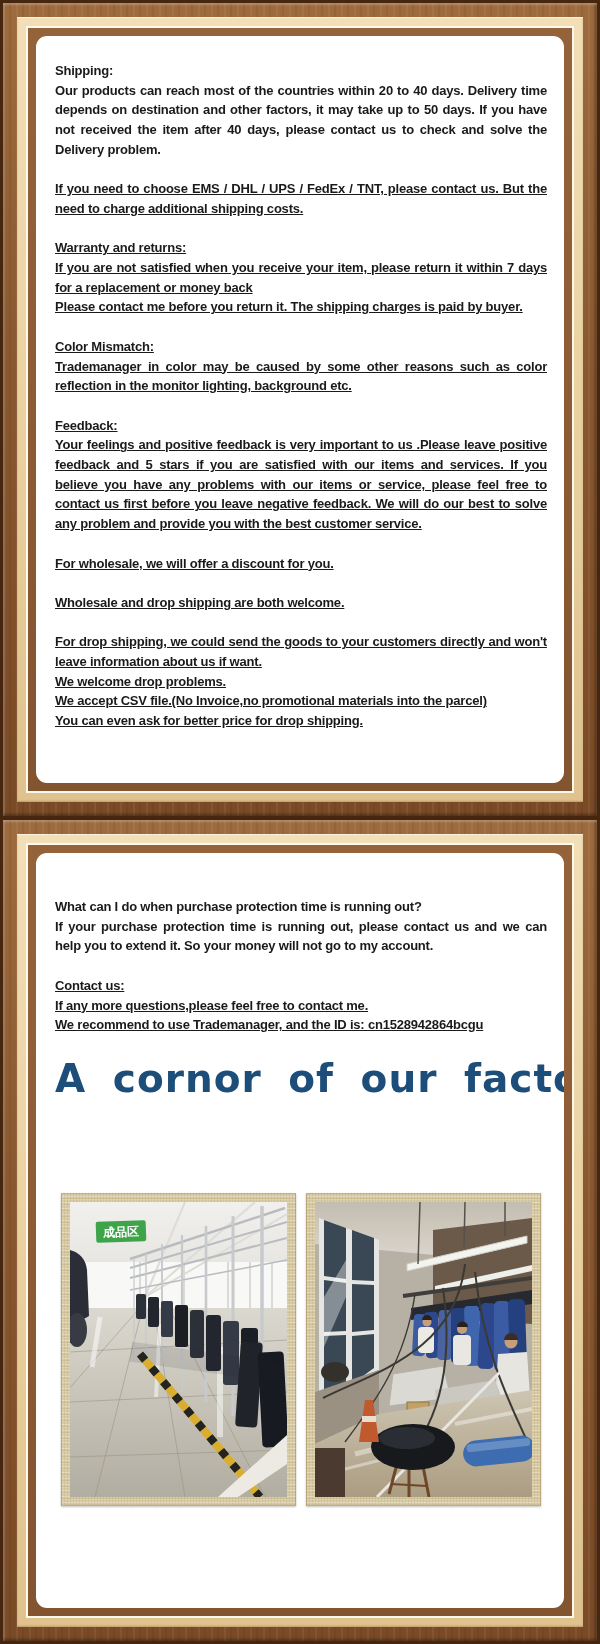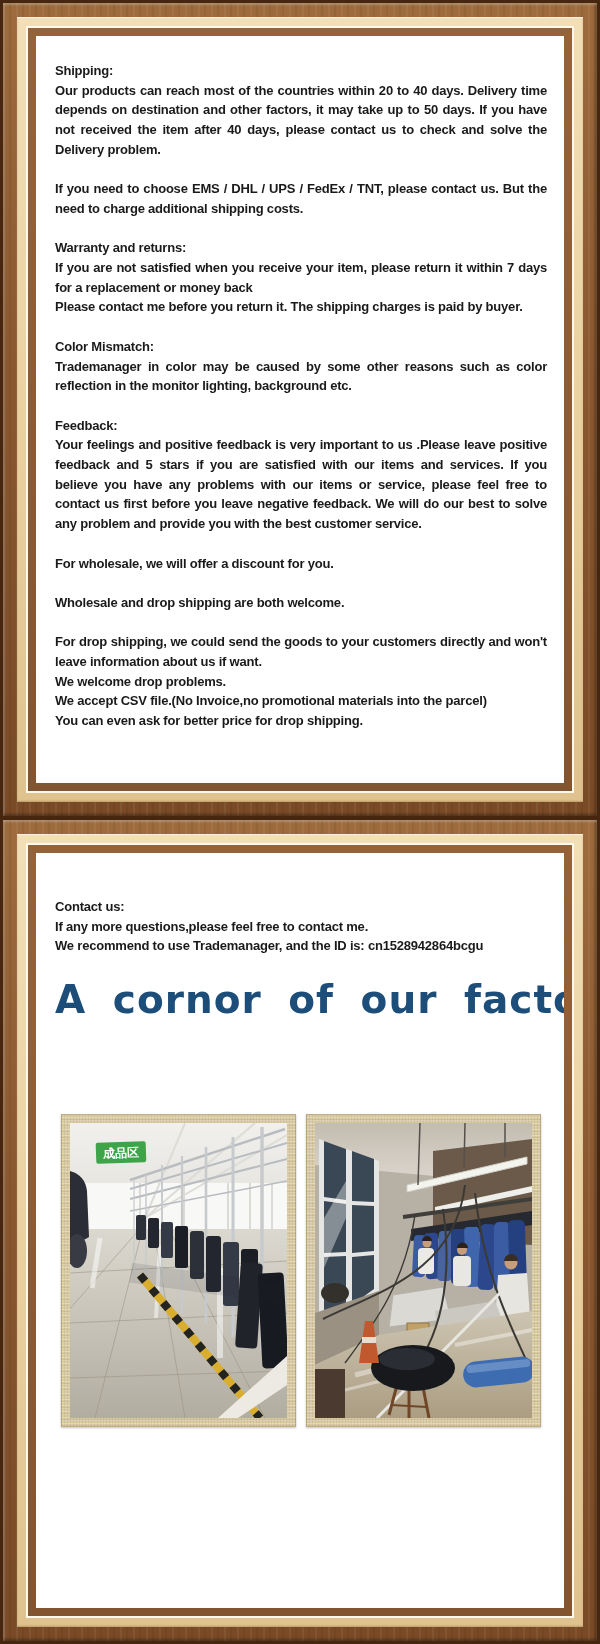--- a/index.html
+++ b/index.html
@@ -30,35 +30,36 @@
   .lip {
     height: 100%;
     border: 2px solid #fcf8ec;
     background: linear-gradient(180deg, #95633a, #835430);
     padding: 8px;
   }
   .content {
     height: 100%;
     background: #ffffff;
     overflow: hidden;
+    border-radius: 11px;
   }
 
   
   .content-inner-1 { padding: 25px 17px 0 19px; }
   .content-inner-2 { padding: 44px 17px 0 19px; }
   .content p {
     font-size: 13px;
     line-height: 19.7px;
     font-weight: bold;
     color: #1a1a1a;
     letter-spacing: -0.2px;
     white-space: pre-line;
     text-align: justify;
   }
-  .content p + p { margin-top: 19.7px; }
+  .content p + p { margin-top: 19.7px; text-decoration: underline; }
 
   .factory-title {
     margin-top: 20px;
     font-family: "DejaVu Sans", sans-serif;
     font-size: 39px;
     line-height: 48px;
     font-weight: bold;
     color: #1d4e7a;
     text-align: center;
     letter-spacing: 1px;
@@ -109,20 +110,22 @@
         </div>
       </div>
     </div>
   </section>
 
   <section class="frame frame-bottom">
     <div class="mat">
       <div class="lip">
         <div class="content">
           <div class="content-inner-2">
+            <p>What can I do when purchase protection time is running out?
+If your purchase protection time is running out, please contact us and we can help you to extend it. So your money will not go to my account.</p>
             <p>Contact us:
 If any more questions,please feel free to contact me.
 We recommend to use Trademanager, and the ID is: cn1528942864bcgu</p>
 
             <h1 class="factory-title">A cornor of our factory</h1>
 
             <div class="photos">
 
               <figure class="photo">
                 <svg viewBox="0 0 217 295">

